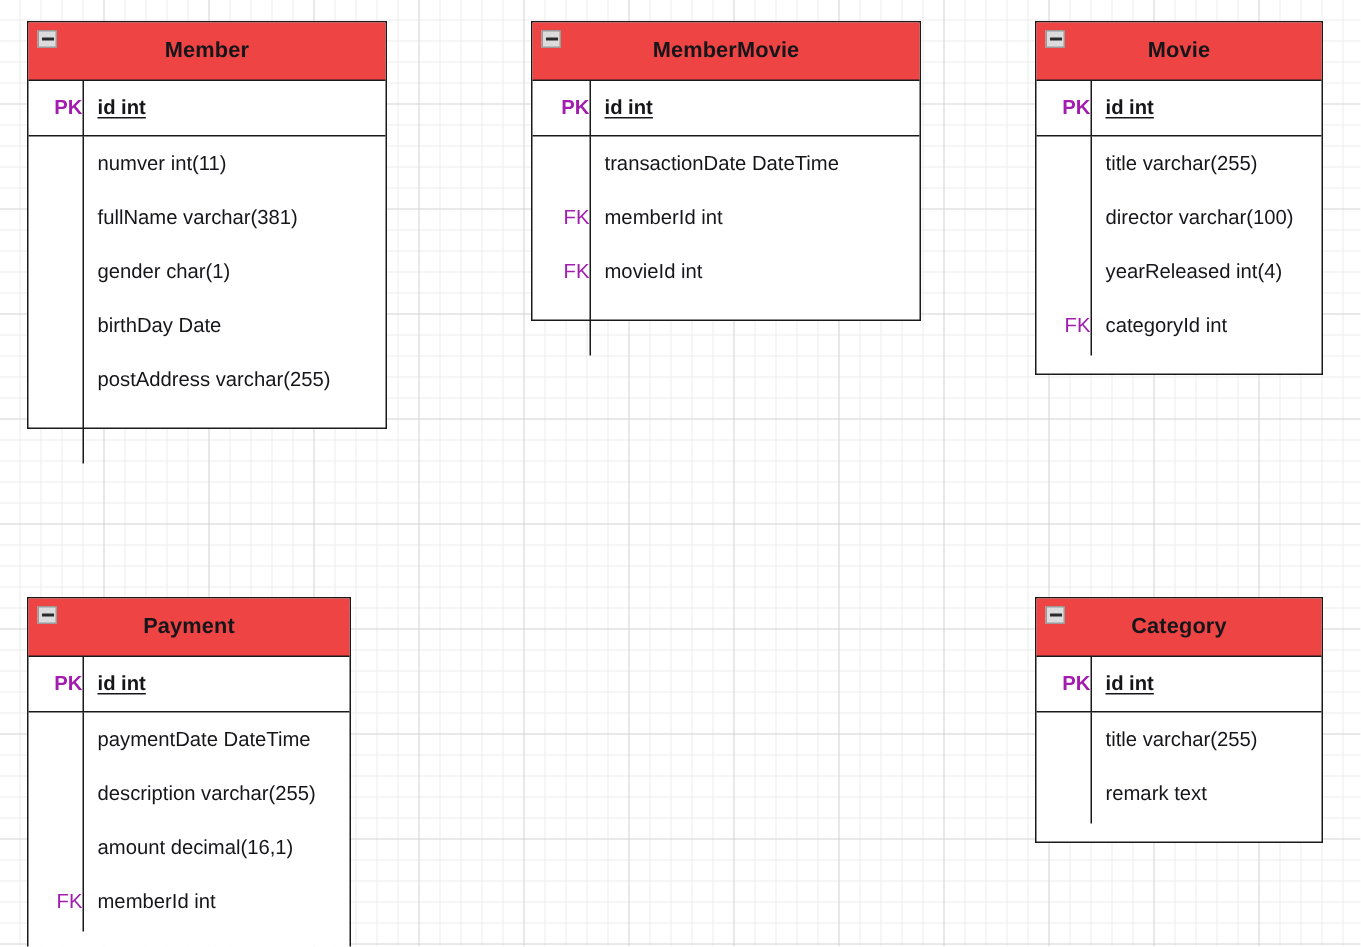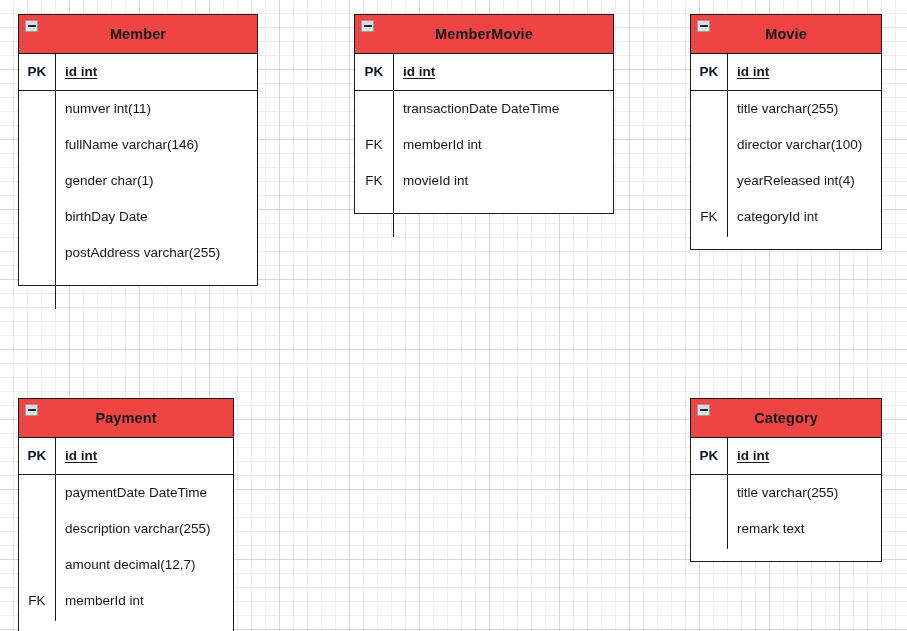--- a/index.html
+++ b/index.html
@@ -93,23 +93,23 @@
     box-sizing: border-box;
     height: 36px;
   }
   .ent-row.pk-row {
     border-bottom: 1.6px solid #1a1a1a;
     height: 37px;
   }
   .row-key {
     box-sizing: border-box;
     flex: 0 0 auto;
-    text-align: center;
+    text-align: right;
     font-size: 13.5px;
-    color: #0f172a;
+    color: #a21caf;
     line-height: 1;
   }
   .row-key.bold { font-weight: bold; }
   .row-attr {
     box-sizing: border-box;
     flex: 1 1 auto;
     font-size: 13.5px;
     color: #16161a;
     padding-left: 10px;
     line-height: 1;
@@ -159,21 +159,21 @@
           </div>
           <span class="pk-divider" style="left: 36px;"></span>
         </div>
         <div style="position: relative;">
           <div class="ent-row">
             <span class="row-key" style="width: 36px;"></span>
             <span class="row-attr">numver int(11)</span>
           </div>
           <div class="ent-row">
             <span class="row-key" style="width: 36px;"></span>
-            <span class="row-attr">fullName varchar(146)</span>
+            <span class="row-attr">fullName varchar(381)</span>
           </div>
           <div class="ent-row">
             <span class="row-key" style="width: 36px;"></span>
             <span class="row-attr">gender char(1)</span>
           </div>
           <div class="ent-row">
             <span class="row-key" style="width: 36px;"></span>
             <span class="row-attr">birthDay Date</span>
           </div>
           <div class="ent-row">
@@ -274,21 +274,21 @@
           <div class="ent-row">
             <span class="row-key" style="width: 36px;"></span>
             <span class="row-attr">paymentDate DateTime</span>
           </div>
           <div class="ent-row">
             <span class="row-key" style="width: 36px;"></span>
             <span class="row-attr">description varchar(255)</span>
           </div>
           <div class="ent-row">
             <span class="row-key" style="width: 36px;"></span>
-            <span class="row-attr">amount decimal(12,7)</span>
+            <span class="row-attr">amount decimal(16,1)</span>
           </div>
           <div class="ent-row">
             <span class="row-key" style="width: 36px;">FK</span>
             <span class="row-attr">memberId int</span>
           </div>
           <span class="col-divider" style="left: 36px; height: 146px;"></span>
         </div>
         <div class="ent-pad"></div>
       </div>
     </div>

